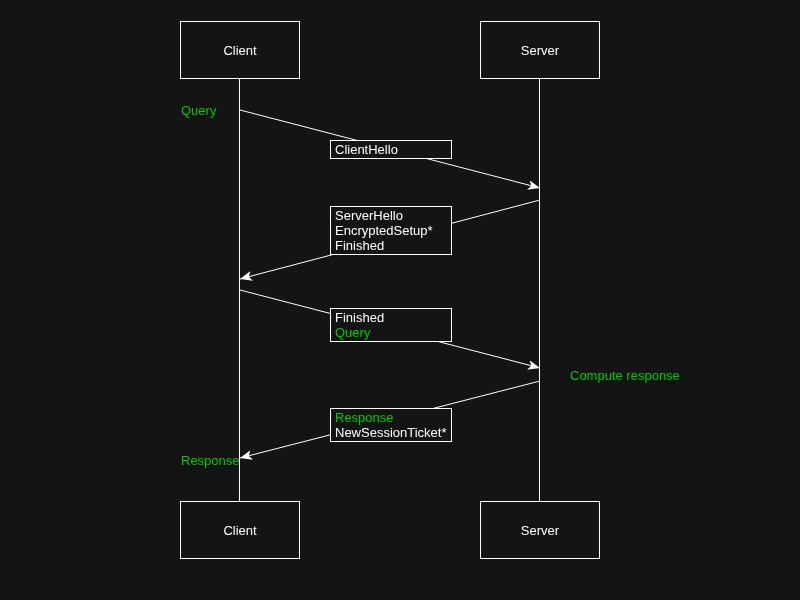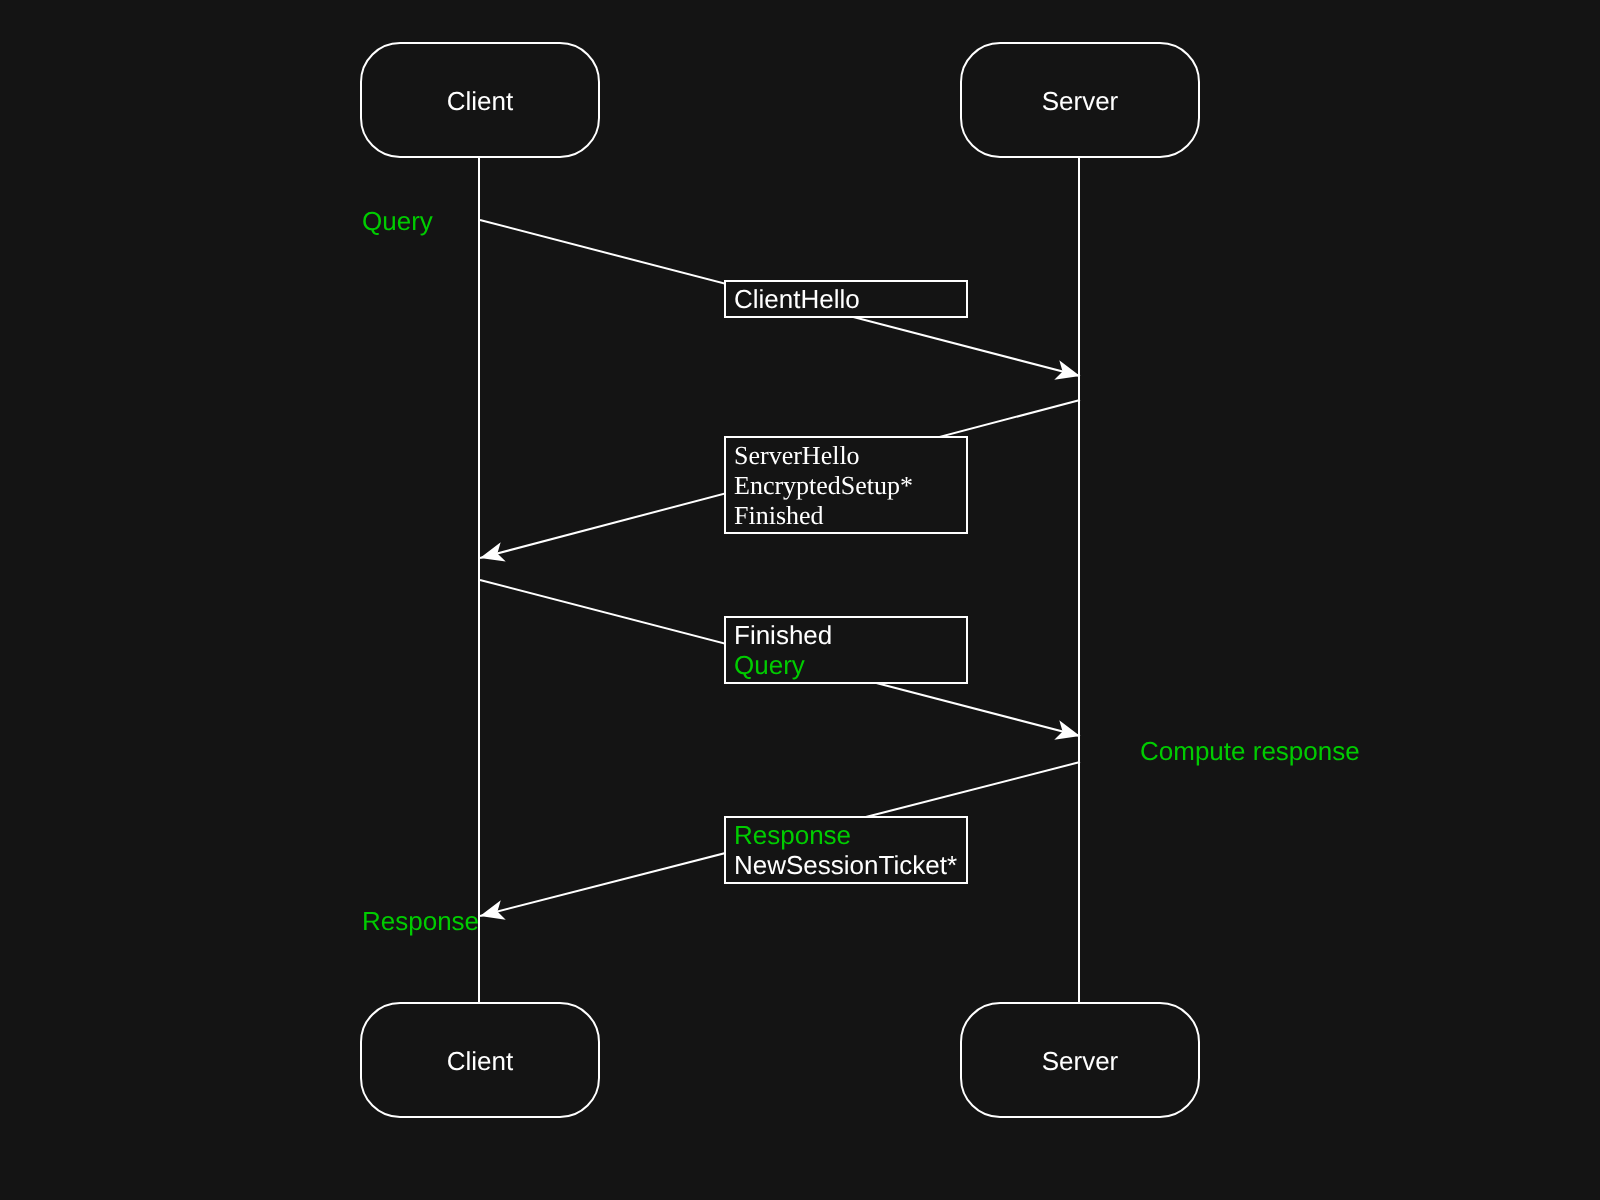--- a/index.html
+++ b/index.html
@@ -19,21 +19,21 @@
     position: absolute;
     left: 0;
     top: 0;
     z-index: 1;
   }
   .actor {
     position: absolute;
     width: 118px;
     height: 56px;
     border: 1px solid #ffffff;
-    border-radius: 20px;
+    border-radius: 0;
     background: #141414;
     color: #ffffff;
     font-size: 13px;
     display: flex;
     align-items: center;
     justify-content: center;
     z-index: 2;
   }
   .actor.client-top  { left: 180px; top: 21px; }
   .actor.server-top  { left: 480px; top: 21px; }
@@ -45,24 +45,23 @@
     left: 330px;
     width: 112px;
     border: 1px solid #ffffff;
     background: #141414;
     color: #ffffff;
     font-size: 13px;
     line-height: 15px;
     padding: 1px 4px;
     z-index: 2;
     white-space: nowrap;
-    margin-left: 32px;
   }
   .msg-box.m1 { top: 140px; }
-  .msg-box.m2 { top: 218px; font-family: Liberation Serif, serif; }
+  .msg-box.m2 { top: 206px; }
   .msg-box.m3 { top: 308px; }
   .msg-box.m4 { top: 408px; }
   .msg-line { display: block; }
 
   .annot {
     position: absolute;
     color: #00cc00;
     font-size: 13px;
     line-height: 15px;
     z-index: 2;

